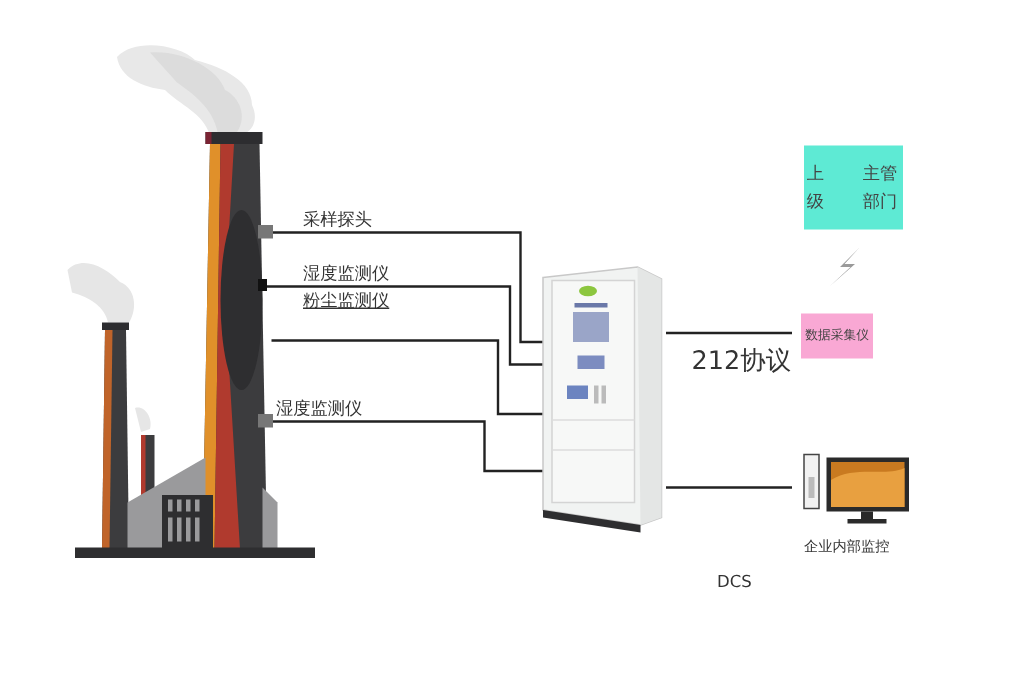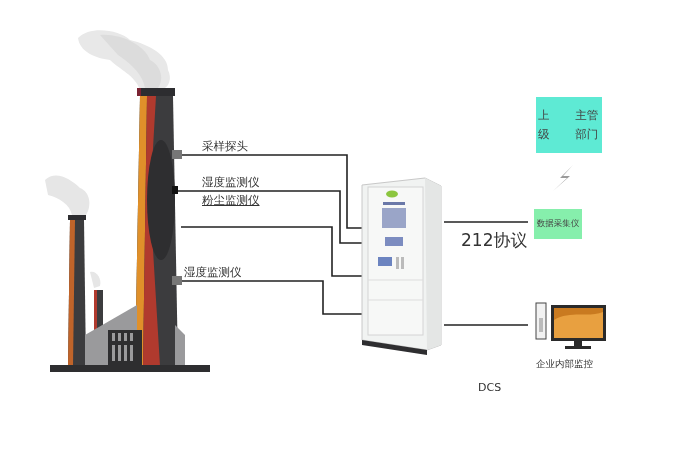--- a/index.html
+++ b/index.html
@@ -1,21 +1,21 @@
 <!DOCTYPE html>
 <html><head>
 <meta charset="utf-8">
 <style>
   html,body{margin:0;padding:0;background:#ffffff;}
   body{width:677px;height:451px;position:relative;overflow:hidden;font-family:"DejaVu Sans","Liberation Sans",sans-serif;}
   #scene{position:absolute;left:0;top:0;}
   .lbl{position:absolute;font-size:11.5px;color:#333;white-space:nowrap;text-align:center;}
   .box{position:absolute;display:flex;align-items:center;justify-content:center;text-align:center;color:#444;}
   #upper{left:536px;top:97px;width:66px;height:56px;background:#5eead4;font-size:11.5px;line-height:19px;flex-direction:row;gap:20px;}
-  #collector{left:534px;top:209px;width:48px;height:30px;background:#86efac;font-size:8.5px;}
+  #collector{left:534px;top:209px;width:48px;height:30px;background:#f9a8d4;font-size:8.5px;}
   #proto{left:461px;top:229px;font-size:17px;color:#333;}
   #dcs{left:478px;top:334px;font-size:11px;color:#333;margin-top:47px;}
   #enterprise{left:536px;top:358px;font-size:9.5px;color:#333;}
 </style>
 </head>
 <body>
 
 <svg id="scene" width="677" height="451" viewBox="0 0 677 451">
 
   <g>

